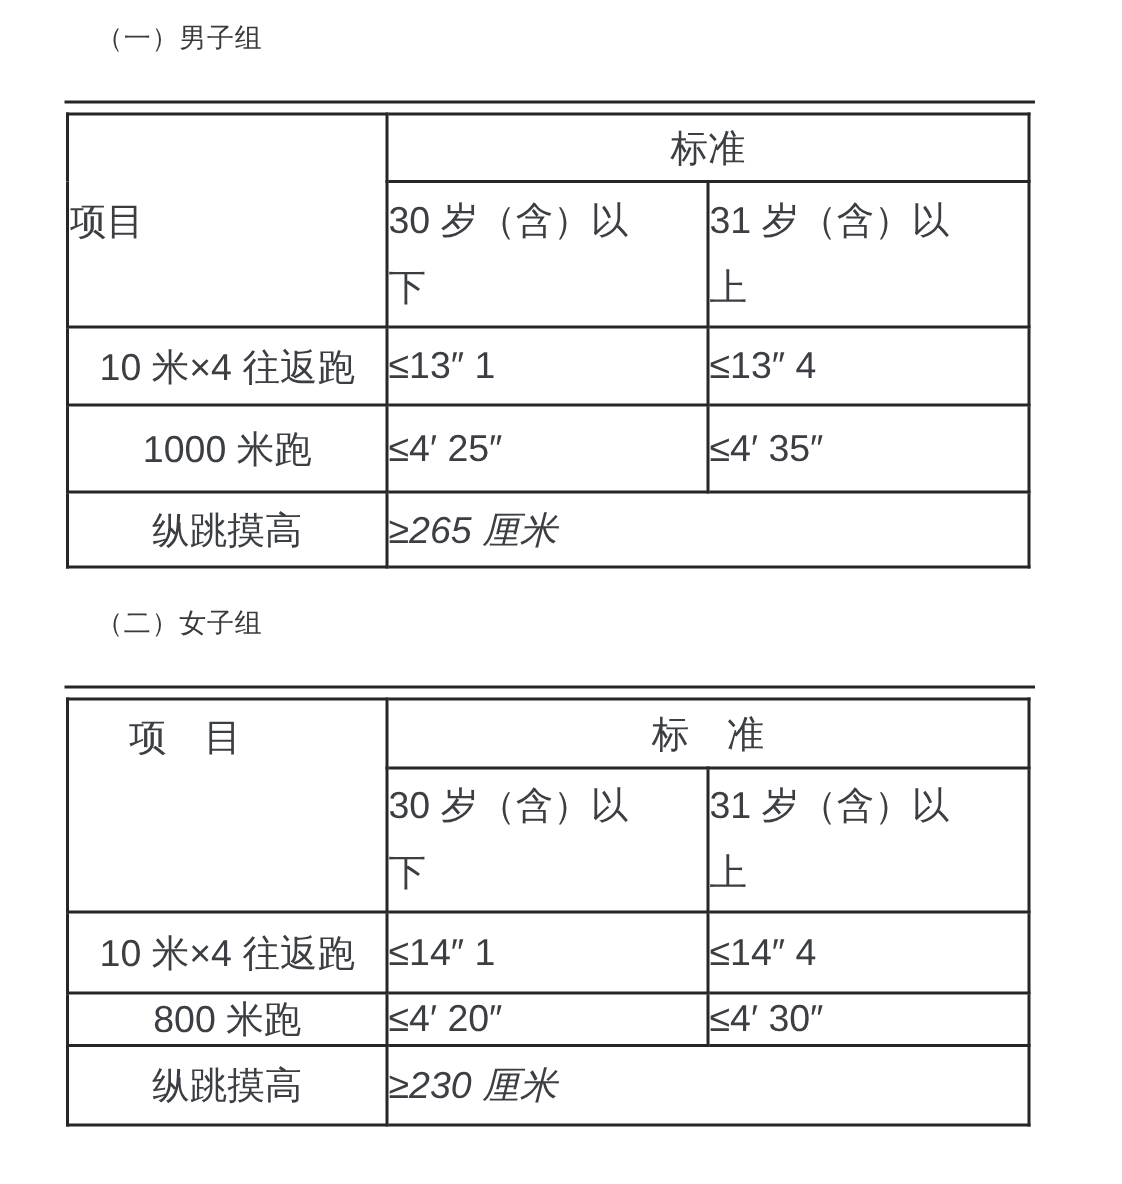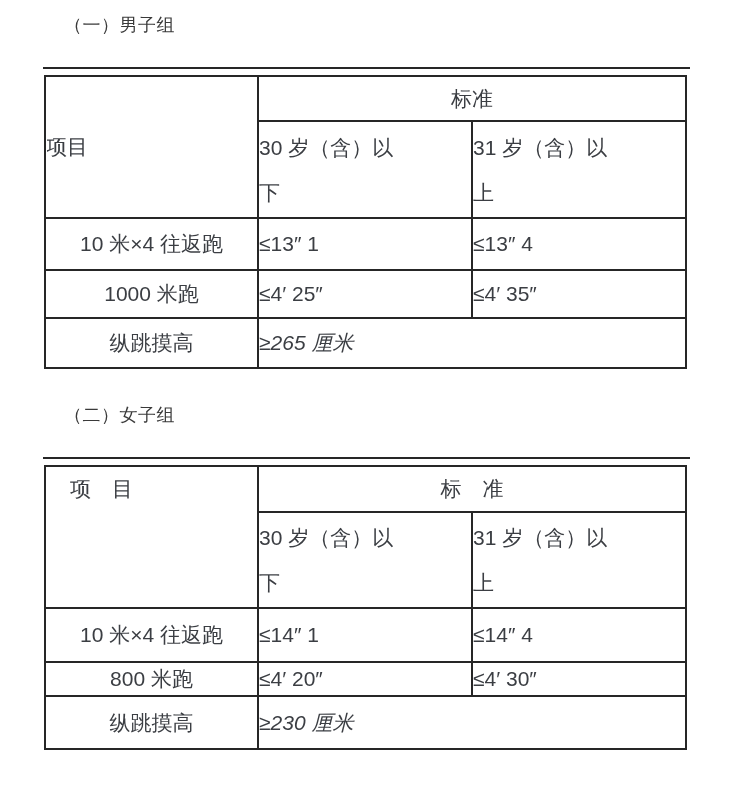--- a/index.html
+++ b/index.html
@@ -13,28 +13,28 @@
     white-space:pre;letter-spacing:0.5px;
   }
   .rule{
     position:absolute;left:43px;width:647px;height:2px;background:#262626;
   }
   table.std-table{
     position:absolute;left:44px;border-collapse:collapse;table-layout:fixed;
     width:641px;
   }
   table.std-table td{
-    border:2px solid #262626;font-size:21px;color:#3b3e43;
+    border:2px solid #262626;font-size:25px;color:#3b3e43;
     padding:0;vertical-align:middle;overflow:hidden;
   }
   col.c1{width:213px;}
   col.c2{width:214px;}
   col.c3{width:214px;}
   td.item-hdr{text-align:left;padding-left:36px;border-radius:18px;}
-  td.item-hdr.top{vertical-align:top;padding-top:8px;padding-left:24px;}
+  td.item-hdr.top{vertical-align:top;padding-top:8px;padding-left:40px;}
   td.std-hdr{text-align:center;padding-right:80px;}
   td.age-hdr{text-align:left;line-height:45px;}
   td.item-cell{text-align:center;padding-left:14px;border-radius:25px;}
   td.val-cell{text-align:left;padding-left:26px;font-size:22px;margin-left:12px;}
   td.merged-val{padding-right:55px;font-size:22px;font-style:italic;}
   #heading-1{top:13px;}
   #rule-1{top:67px;}
   #table-1{top:75px;}
   #heading-2{top:403px;}
   #rule-2{top:457px;}
@@ -66,21 +66,21 @@
     <td class="age-hdr">
       <div>31 岁（含）以</div>
       <div>上</div>
     </td>
   </tr>
   <tr style="height:52px">
     <td class="item-cell">10 米×4 往返跑</td>
     <td class="val-cell">≤13″ 1</td>
     <td class="val-cell">≤13″ 4</td>
   </tr>
-  <tr style="height:48px">
+  <tr style="height:58px">
     <td class="item-cell">1000 米跑</td>
     <td class="val-cell">≤4′ 25″</td>
     <td class="val-cell">≤4′ 35″</td>
   </tr>
   <tr style="height:50px">
     <td class="item-cell">纵跳摸高</td>
     <td class="merged-val" colspan="2">≥265 厘米</td>
   </tr>
 </tbody>
   </table>

